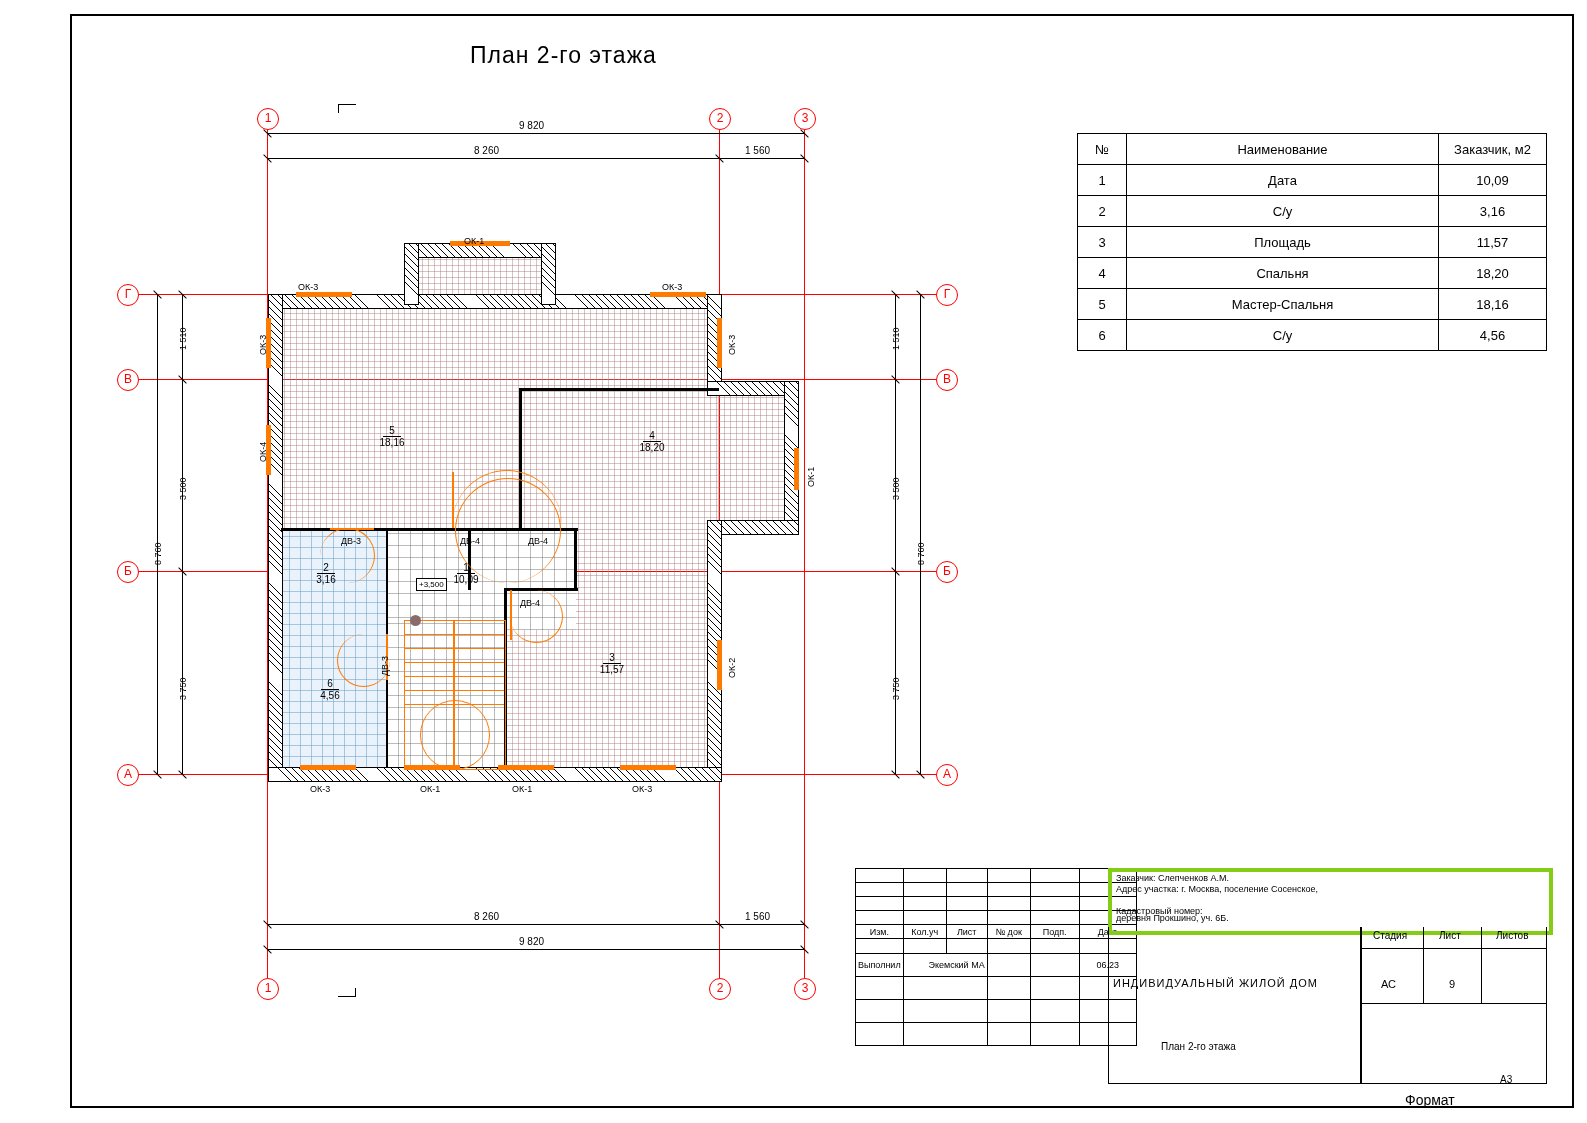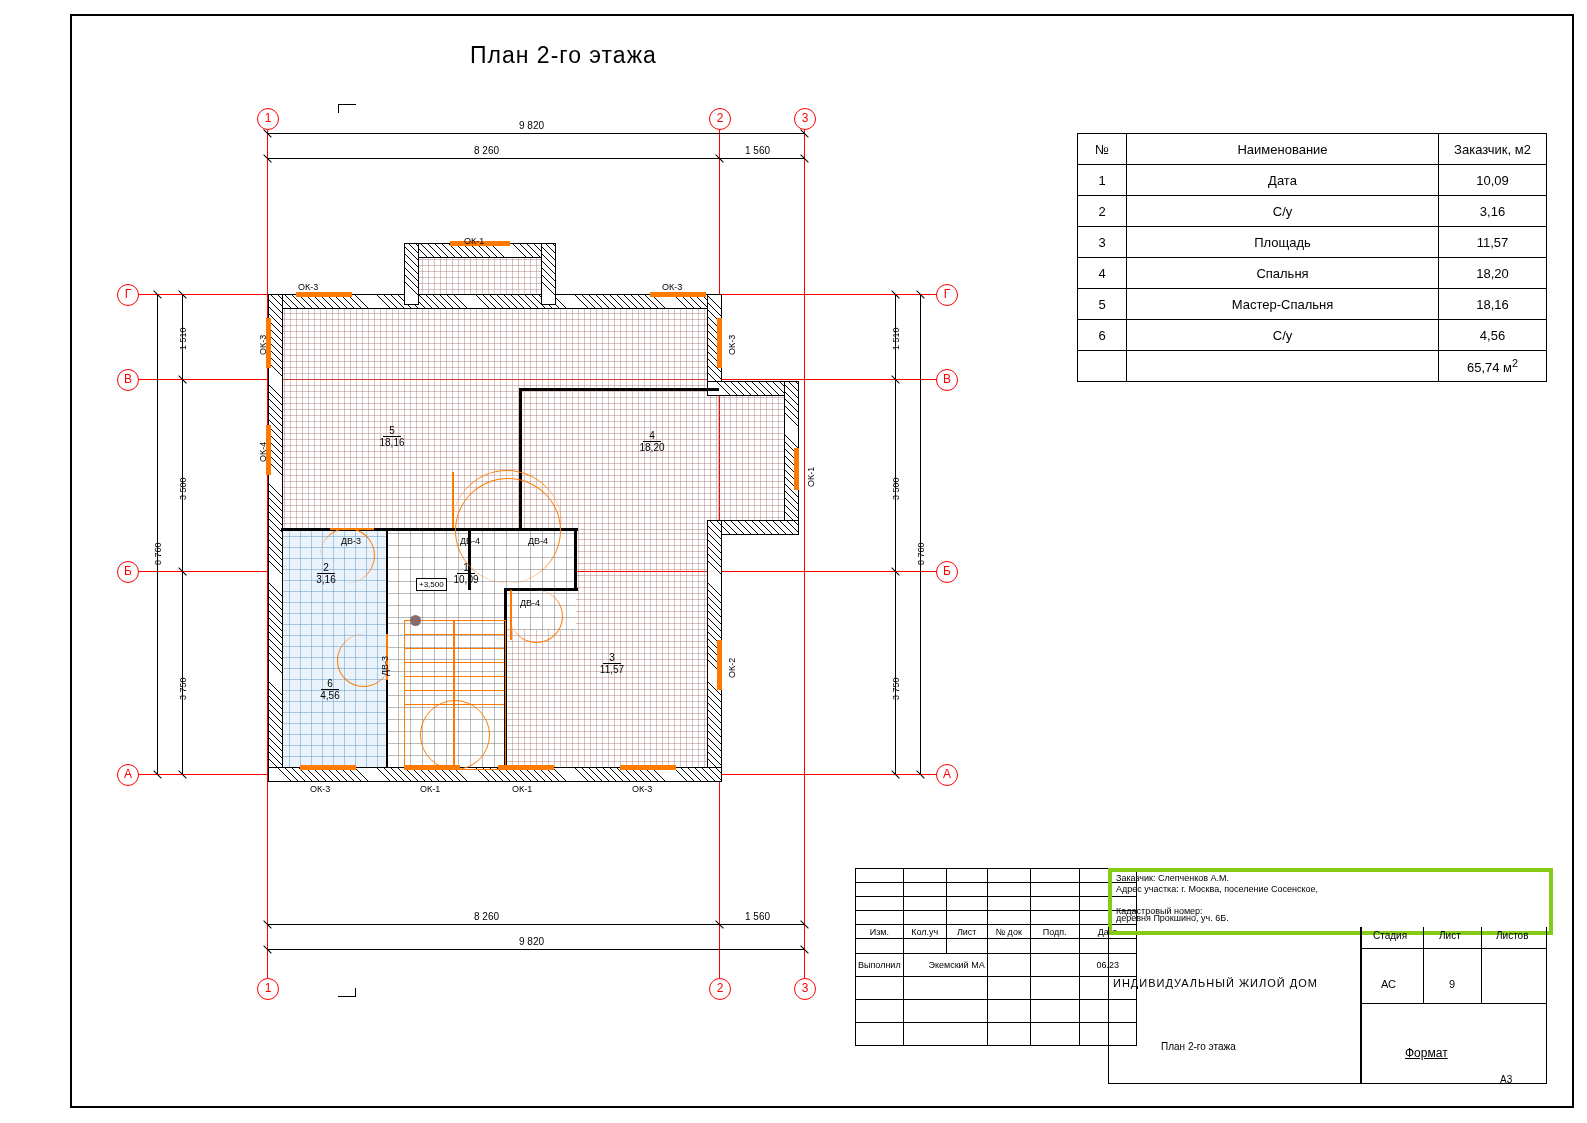--- a/index.html
+++ b/index.html
@@ -42,21 +42,21 @@
   .exp td,.exp th{border:1px solid #000;font-size:13px;text-align:center;height:28px;font-weight:normal;color:#000;}
   .exp .hdr{font-size:14px;height:30px;}
   .exp .c1{width:46px;}
   .exp .c3{width:105px;}
 
   
   .stamp{position:absolute;left:855px;top:868px;width:690px;height:215px;}
   .stamp table{border-collapse:collapse;}
   .stamp td{border:1px solid #000;font-size:9px;color:#000;padding:0 2px;}
   .small{font-size:9px;}
-  .fmt{position:absolute;left:1405px;top:1046px;font-size:12px;text-decoration:underline;}
+  .fmt{position:absolute;left:1405px;top:1092px;font-size:14px;text-decoration:underline;}
   .fmt2{position:absolute;left:1500px;top:1074px;font-size:10px;}
   .stair{position:absolute;border:1px solid #ff7a00;}
   .stairstep{position:absolute;height:0;border-top:1px solid #ff7a00;}
   .dot{position:absolute;width:11px;height:11px;border-radius:50%;background:#8a6a6a;}
   .elevbox{position:absolute;border:1px solid #000;font-size:8px;padding:1px 2px;background:#fff;color:#000;}
   .vtext{position:absolute;font-size:9px;color:#000;transform:rotate(-90deg);transform-origin:left top;white-space:nowrap;}
 </style>
 </head>
 <body>
 
@@ -284,25 +284,20 @@
     </tr>
     <tr>
       <td>5</td>
       <td>Мастер-Спальня</td>
       <td>18,16</td>
     </tr>
     <tr>
       <td>6</td>
       <td>С/у</td>
       <td>4,56</td>
-    </tr>
-    <tr>
-      <td></td>
-      <td></td>
-      <td><span>65,74 м</span><sup>2</sup></td>
     </tr>
   </tbody>
     </table>
 
   <div class="stamp">
     <table style="position:absolute;left:0;top:0;">
       <tbody>
           <tr>
             <td style="width:32px;height:13px;"></td>
             <td style="width:38px;"></td>

